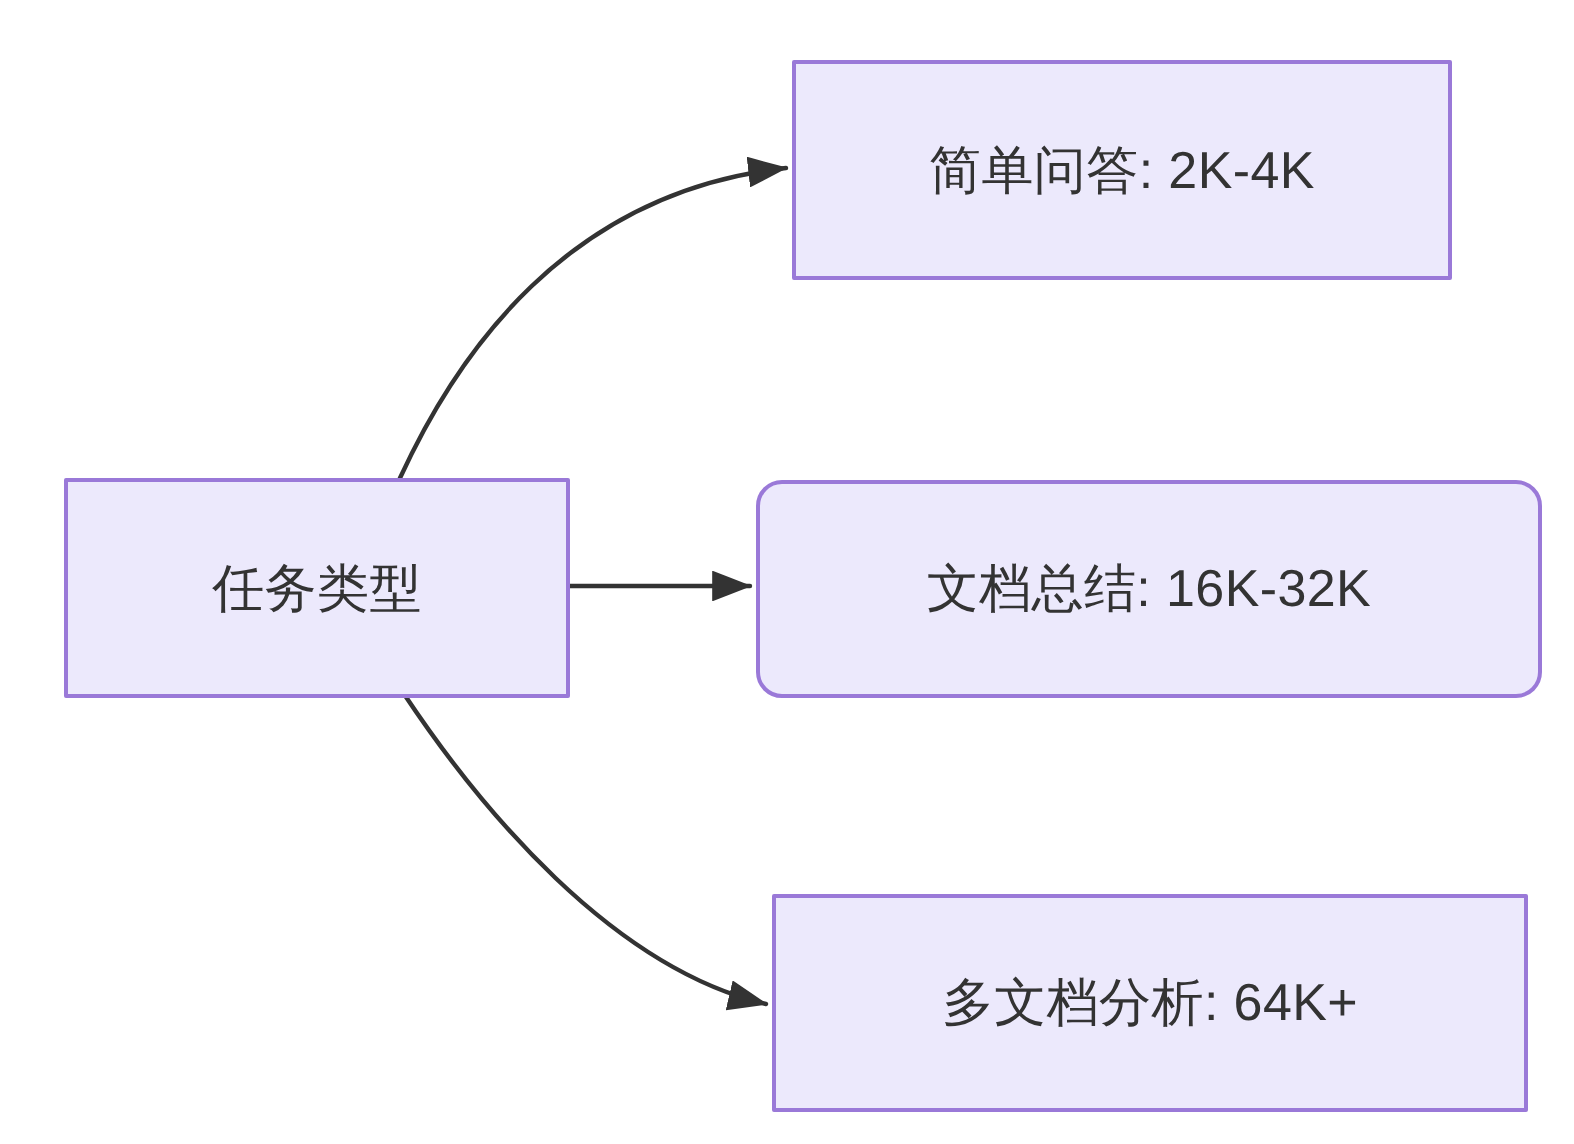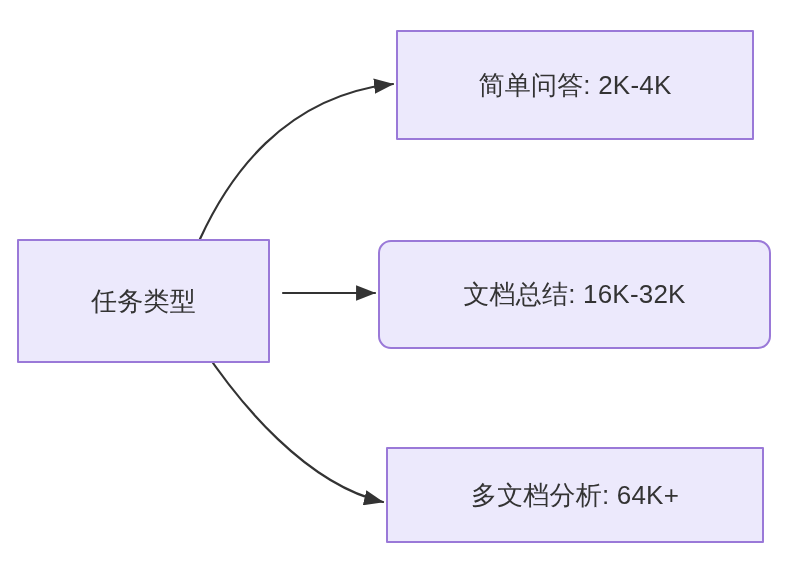--- a/index.html
+++ b/index.html
@@ -39,24 +39,24 @@
   }
   .node-label {
     font-size: 26px;
     line-height: 1.1;
     color: #333333;
     white-space: nowrap;
     letter-spacing: 0.2px;
     text-align: center;
   }
   
-  #node-root        { left: 17px;  top: 239px; width: 253px; height: 124px; }
-  #node-simple-qa   { left: 396px; top: 30px;  width: 358px; height: 110px; }
+  #node-root        { left: 32px;  top: 239px; width: 253px; height: 110px; }
+  #node-simple-qa   { left: 396px; top: 30px;  width: 330px; height: 110px; }
   #node-doc-summary { left: 378px; top: 240px; width: 393px; height: 109px; border-radius: 13px; }
-  #node-multi-doc   { left: 386px; top: 447px; width: 378px; height: 96px; }
+  #node-multi-doc   { left: 386px; top: 447px; width: 378px; height: 109px; }
 </style>
 </head>
 <body>
 
 <div id="diagram-canvas">
 
   <svg id="edge-layer" viewBox="0 0 787 572" width="787" height="572" xmlns="http://www.w3.org/2000/svg">
     <defs>
       <marker id="arrowhead" markerWidth="9" markerHeight="7" refX="8.6" refY="3.5" orient="auto" markerUnits="strokeWidth">
         <path d="M0,0 L9,3.5 L0,7 z" fill="#333333"></path>

